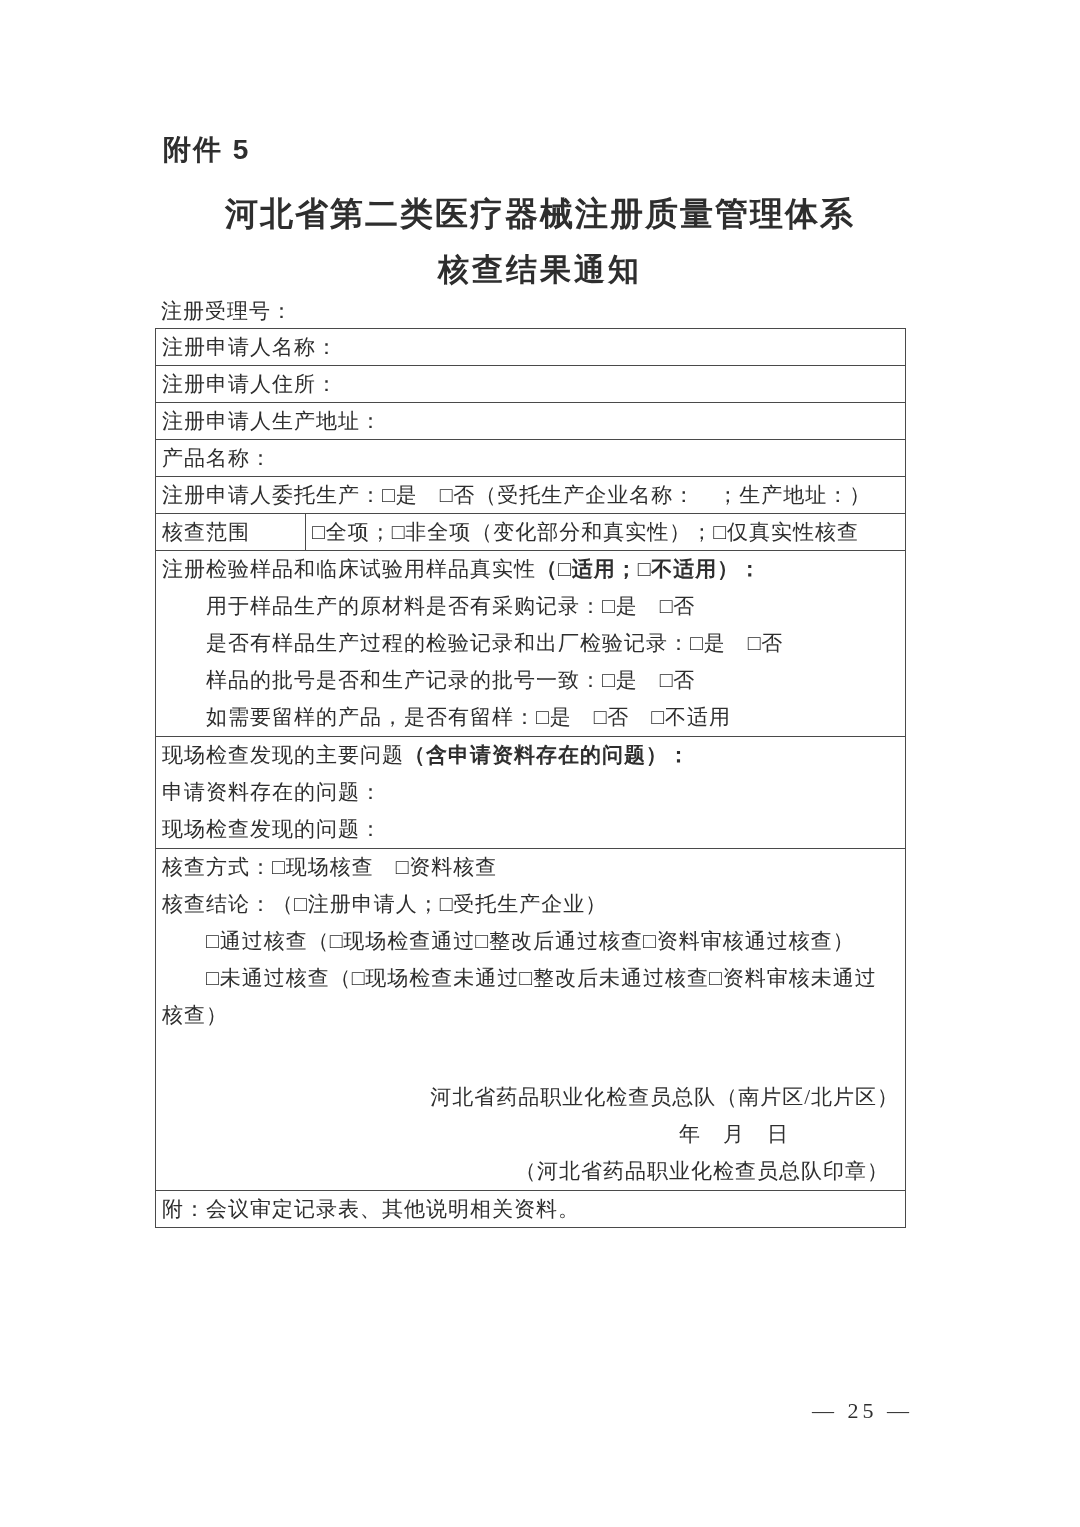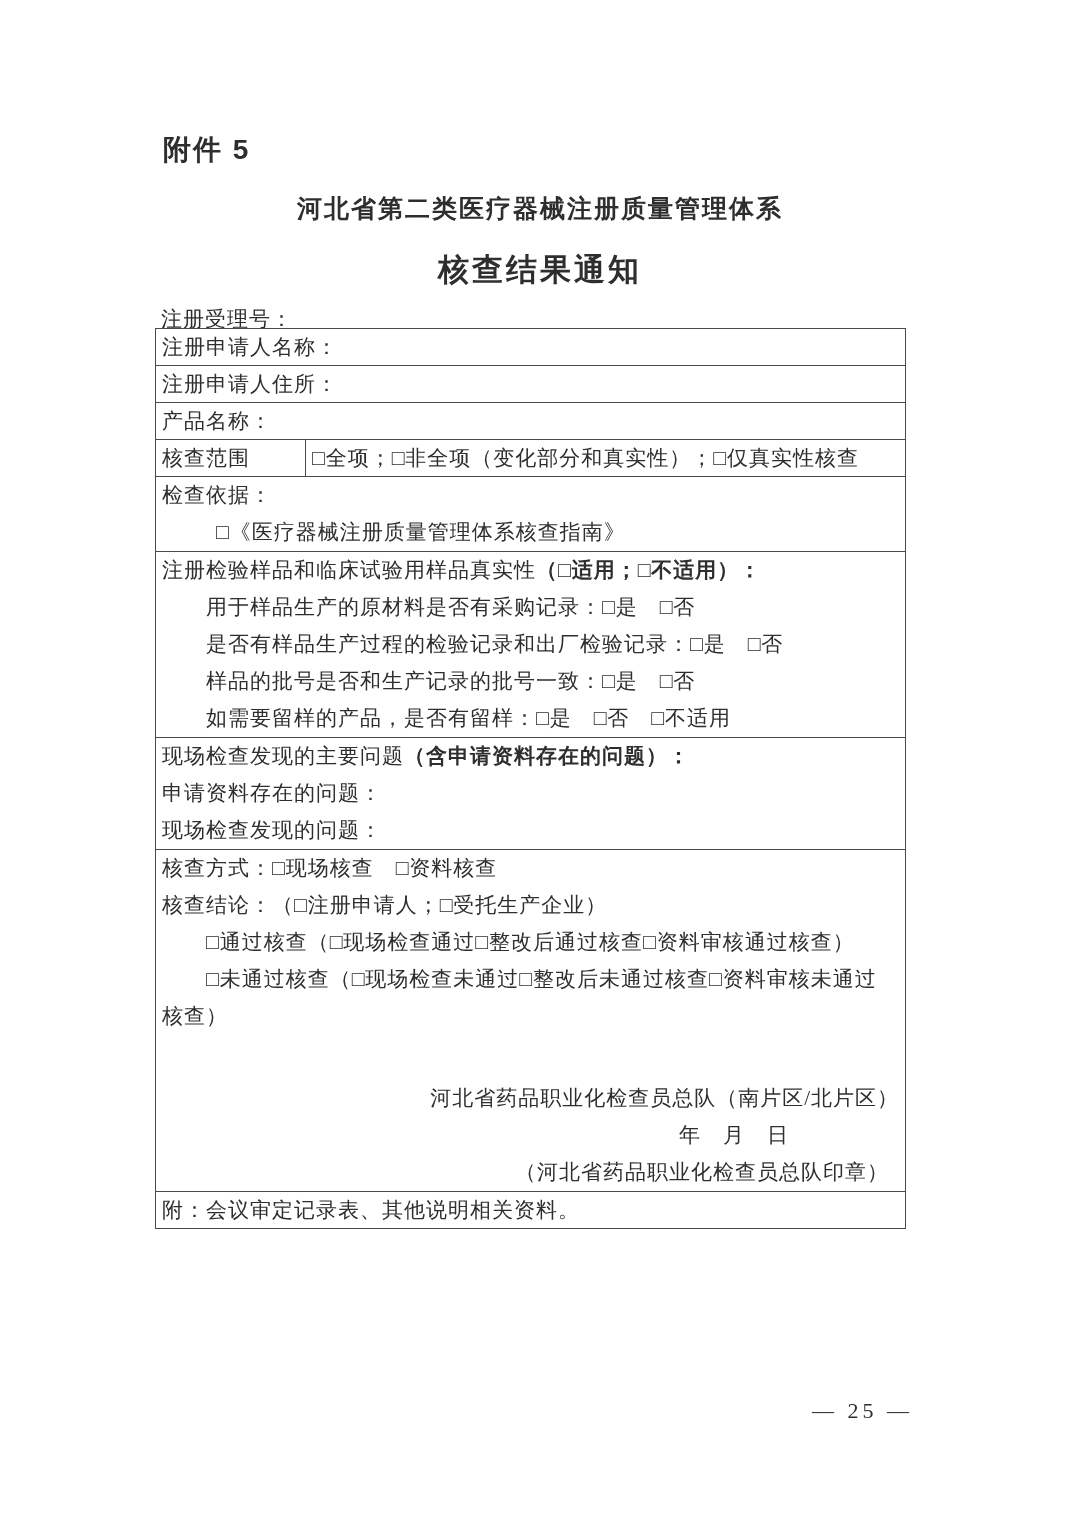--- a/index.html
+++ b/index.html
@@ -19,31 +19,31 @@
   }
   .attachment{
     position:absolute;left:163px;top:131px;
     font-family:"Liberation Sans","DejaVu Sans",sans-serif;
     font-weight:bold;font-size:28px;letter-spacing:2px;
   }
   .title1{
     position:absolute;left:0;top:192px;width:100%;
     text-align:center;
     font-family:"Liberation Sans","DejaVu Sans",sans-serif;
-    font-weight:bold;font-size:25px;letter-spacing:2px;
+    font-weight:bold;font-size:33px;letter-spacing:2px;
   }
   .title2{
     position:absolute;left:0;top:249px;width:100%;
     text-align:center;
     font-family:Liberation Mono, monospace;
     font-weight:bold;font-size:31px;letter-spacing:3px;
   }
   .acceptance{
     position:absolute;left:161px;top:297px;
-    font-size:21px;letter-spacing:1px;margin-top:8px;
+    font-size:21px;letter-spacing:1px;
   }
   .form-table{
     position:absolute;left:155px;top:328px;
     width:751px;
     border-collapse:collapse;
     font-size:21px;letter-spacing:1px;
     table-layout:fixed;
   }
   .form-table td{
     border:1px solid var(--border);
@@ -85,34 +85,34 @@
         <col>
       </colgroup>
     <tbody>
       <tr>
         <td colspan="2" class="r37">注册申请人名称：</td>
       </tr>
       <tr>
         <td colspan="2" class="r37">注册申请人住所：</td>
       </tr>
       <tr>
+        <td colspan="2" class="r37">注册申请人生产地址：</td>
+      </tr>
+      <tr>
         <td colspan="2" class="r37">产品名称：</td>
+      </tr>
+      <tr>
+        <td colspan="2" class="r37">注册申请人委托生产：□是　□否（受托生产企业名称：　；生产地址：）</td>
       </tr>
 
       <tr>
         <td class="r37">核查范围</td>
         <td class="r37">□全项；□非全项（变化部分和真实性）；□仅真实性核查</td>
       </tr>
 
-      <tr>
-        <td colspan="2" class="multi">
-          <div class="ln">检查依据：</div>
-          <div class="ln ind-basis">□《医疗器械注册质量管理体系核查指南》</div>
-        </td>
-      </tr>
 
       <tr>
         <td colspan="2" class="multi">
           <div class="ln"><span>注册检验样品和临床试验用样品真实性</span><span class="b">（□适用；□不适用）：</span></div>
           <div class="ln ind">用于样品生产的原材料是否有采购记录：□是　□否</div>
           <div class="ln ind">是否有样品生产过程的检验记录和出厂检验记录：□是　□否</div>
           <div class="ln ind">样品的批号是否和生产记录的批号一致：□是　□否</div>
           <div class="ln ind">如需要留样的产品，是否有留样：□是　□否　□不适用</div>
         </td>
       </tr>

